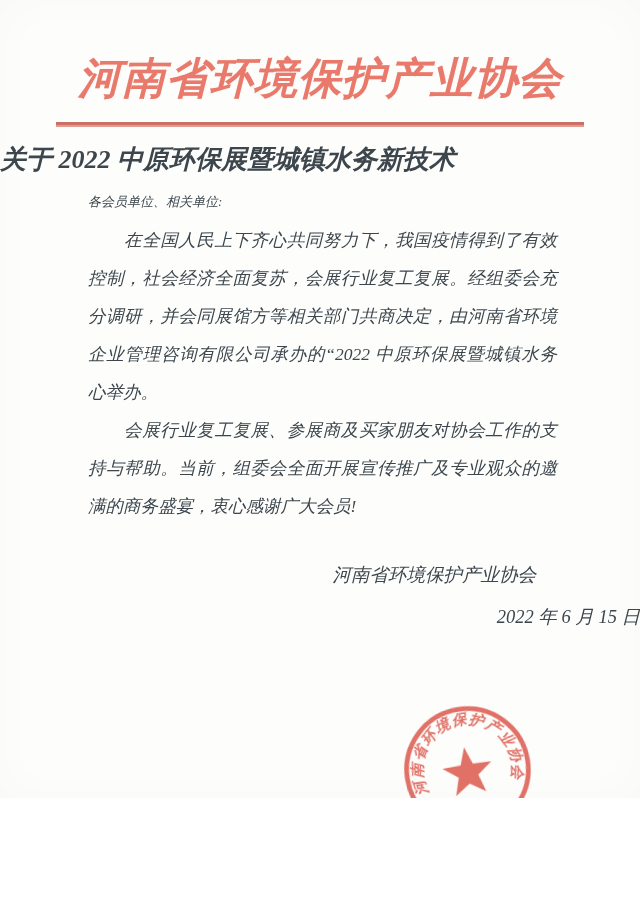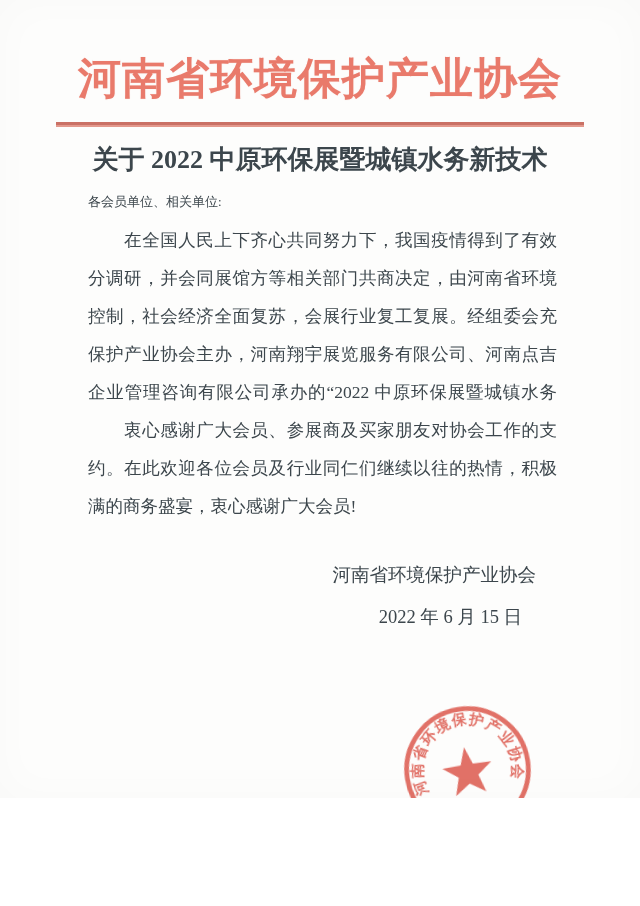--- a/index.html
+++ b/index.html
@@ -16,40 +16,40 @@
     font-family: "Liberation Serif", "DejaVu Serif", serif;
     background: #ffffff;
   }
   .page {
     position: relative;
     width: 640px;
     height: 798px;
     background: var(--page-bg);
     overflow: hidden;
     box-shadow: inset 0 0 46px rgba(60,50,40,0.02);
+    font-style: italic;
   }
   .org-header {
     padding-top: 48px;
     text-align: center;
     font-size: 43px;
     line-height: 62px;
     font-weight: bold;
     color: var(--header-red);
     letter-spacing: 1px;
     text-shadow: 0 0 1px rgba(233,122,107,0.35);
   }
   .double-rule {
     margin: 12px 56px 0 56px;
     height: 2px;
     border-top: 3px solid var(--rule-dark);
     border-bottom: 2px solid var(--rule-light);
   }
   .doc-title {
     margin-top: 12px;
-    text-align: center;
     font-size: 26px;
     line-height: 41px;
     font-weight: bold;
     color: var(--body-text);
   }
   .doc-body {
     margin: 3px 83px 0 88px; 
     font-size: 17.5px;
     color: var(--body-text);
   }
@@ -72,21 +72,20 @@
   .signature {
     margin-top: 37px;
     padding-right: 104px;
     text-align: right;
     font-size: 18.5px;
     line-height: 26px;
     color: var(--body-text);
   }
   .sign-date {
     margin-top: 16px;
-    padding-right: 118px;
     text-align: right;
     font-size: 18.5px;
     line-height: 26px;
     color: var(--body-text);
   }
   .seal {
     position: absolute;
     left: 398px;
     top: 700px;
     width: 139px;
@@ -123,26 +122,26 @@
   <div class="double-rule"></div>
 
   <div class="doc-title">
     <div>关于 2022 中原环保展暨城镇水务新技术</div>
   </div>
 
   <div class="doc-body">
     <div class="salutation">各会员单位、相关单位:</div>
     <div>
         <div class="body-line just">　　在全国人民上下齐心共同努力下，我国疫情得到了有效</div>
+        <div class="body-line just">控制，社会经济全面复苏，会展行业复工复展。经组委会充</div>
         <div class="body-line just">分调研，并会同展馆方等相关部门共商决定，由河南省环境</div>
-        <div class="body-line just">控制，社会经济全面复苏，会展行业复工复展。经组委会充</div>
-        <div class="body-line just">保护产业协会主办，河南翔宇展览服务有限公司、河南点吉</div>
         <div class="body-line just">企业管理咨询有限公司承办的“2022 中原环保展暨城镇水务</div>
-        <div class="body-line just">　　衷心感谢广大会员、参展商及买家朋友对协会工作的支</div>
-        <div class="body-line just">约。在此欢迎各位会员及行业同仁们继续以往的热情，积极</div>
+        <div class="body-line">心举办。</div>
+        <div class="body-line just">　　会展行业复工复展、参展商及买家朋友对协会工作的支</div>
+        <div class="body-line just">持与帮助。当前，组委会全面开展宣传推广及专业观众的邀</div>
         <div class="body-line">满的商务盛宴，衷心感谢广大会员!</div>
       </div>
   </div>
 
   <div class="signature">河南省环境保护产业协会</div>
 
   <div class="sign-date">2022 年 6 月 15 日</div>
 
   <div class="seal">
     <svg viewBox="0 0 160 160">

